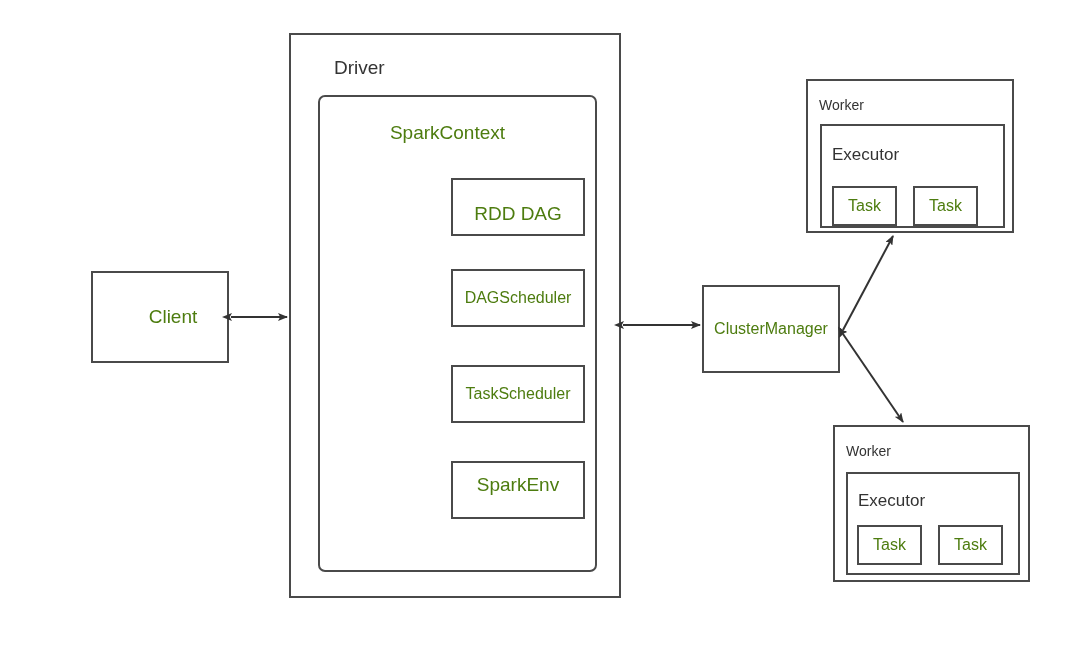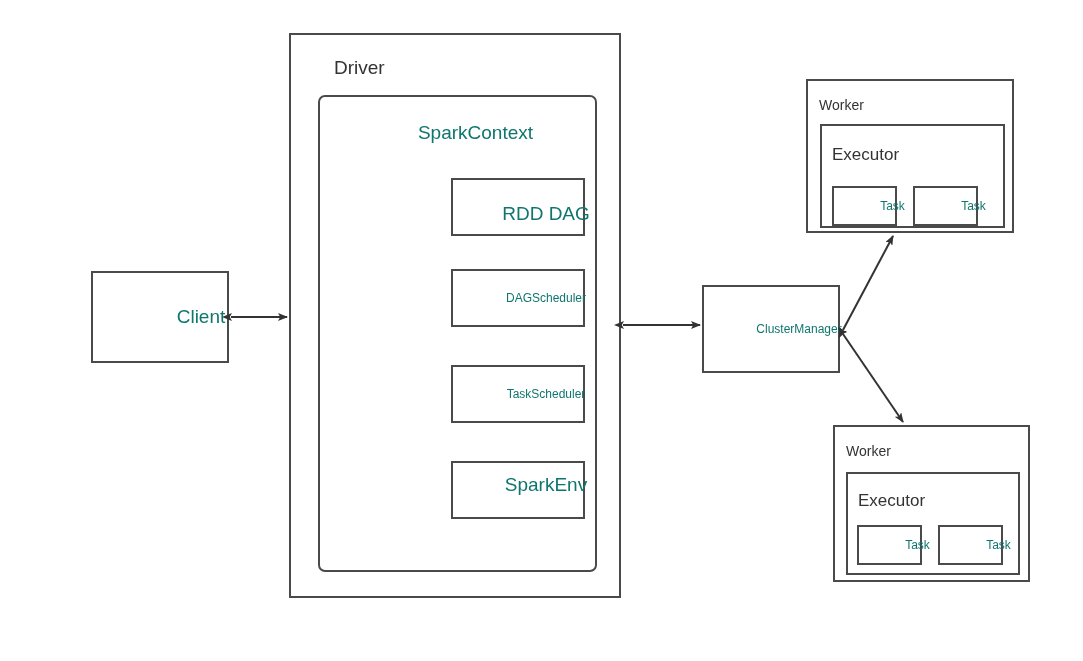--- a/index.html
+++ b/index.html
@@ -35,28 +35,27 @@
     white-space: nowrap;
     color: #333333;
     font-weight: 400;
   }
   .label-center {
     position: absolute;
     display: flex;
     align-items: center;
     justify-content: center;
     white-space: nowrap;
-    color: #0f766e;
+    color: #4d7c0f;
     text-align: center;
-    margin-left: 28px;
   }
   .fs-19 { font-size: 19px; }
   .fs-18 { font-size: 14px; }
   .fs-17 { font-size: 17px; }
-  .fs-16 { font-size: 12px; }
+  .fs-16 { font-size: 16px; }
   svg.arrows {
     position: absolute;
     left: 0;
     top: 0;
     width: 1083px;
     height: 661px;
     pointer-events: none;
   }
 </style>
 </head>

